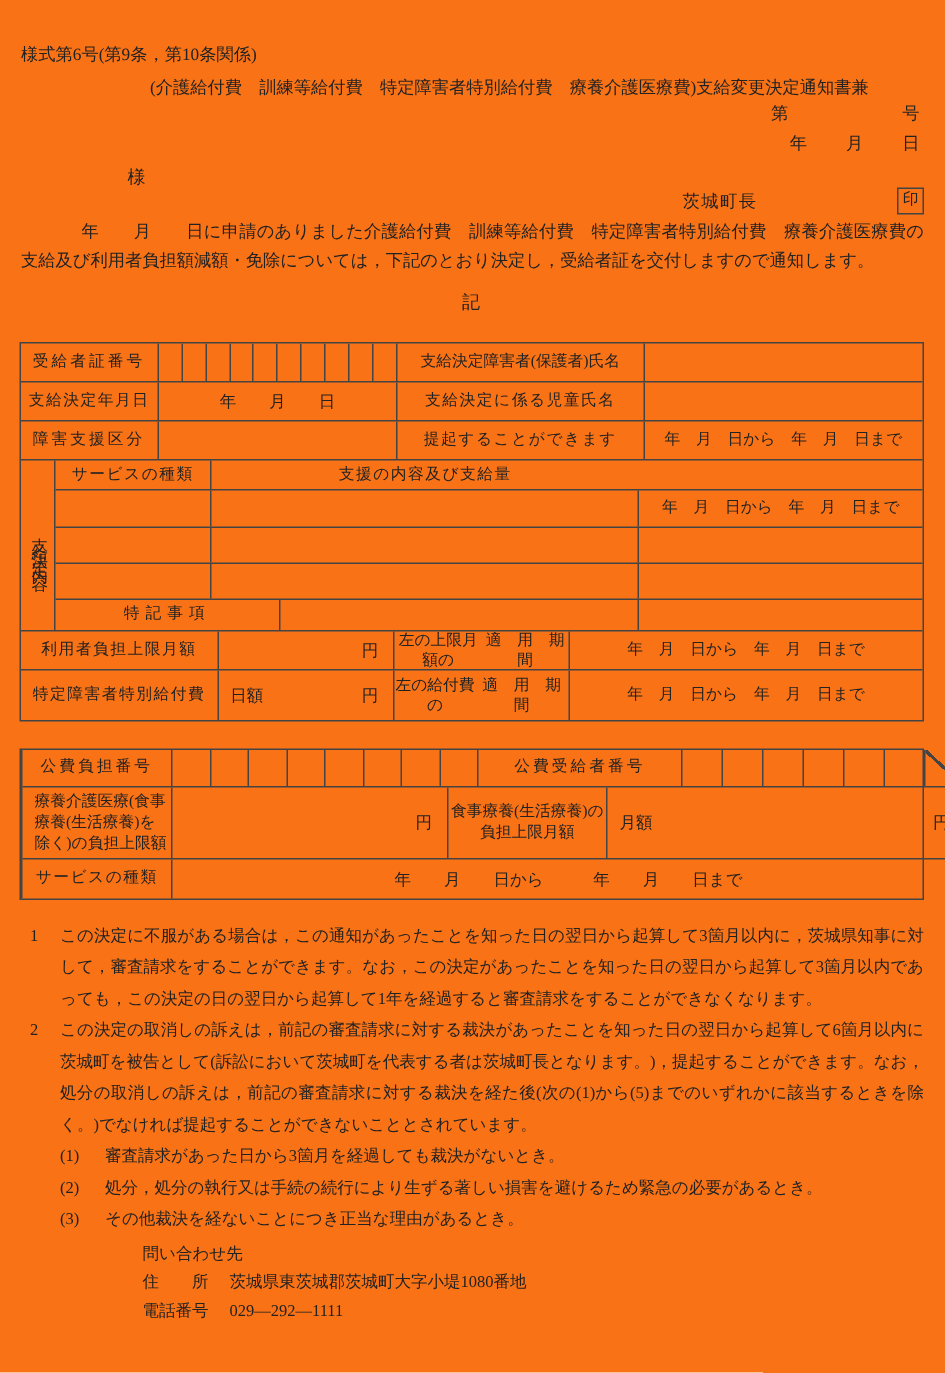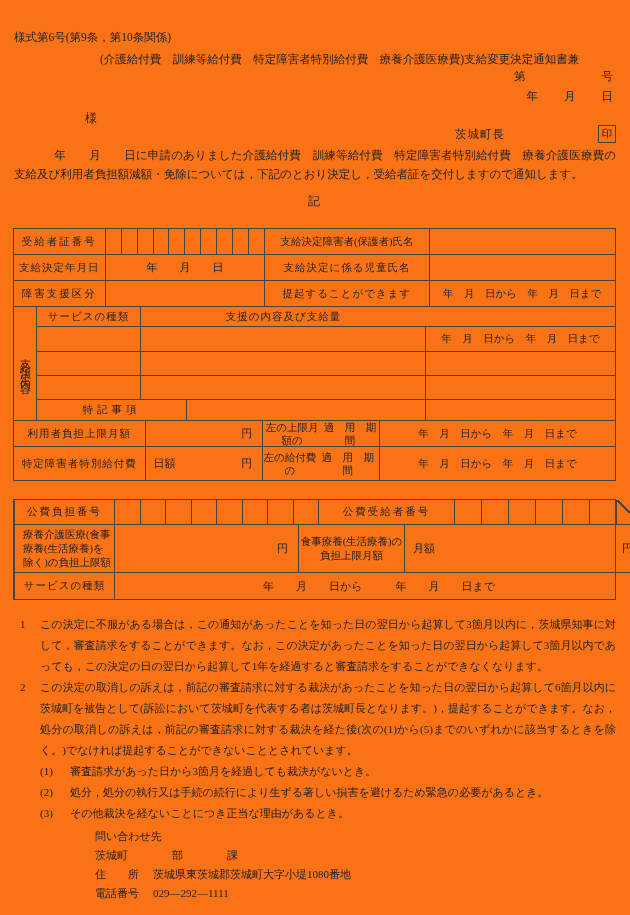--- a/index.html
+++ b/index.html
@@ -240,21 +240,20 @@
       <span class="stext">処分，処分の執行又は手続の続行により生ずる著しい損害を避けるため緊急の必要があるとき。</span>
     </div>
     <div class="sub">
       <span class="snum">(3)</span>
       <span class="stext">その他裁決を経ないことにつき正当な理由があるとき。</span>
     </div>
   </div>
 
   <div class="contact">
     <div>問い合わせ先</div>
-    <div>茨城町　　　　部　　　　課</div>
     <div>
       <span>住　　所</span><span class="gapped">茨城県東茨城郡茨城町大字小堤1080番地</span>
     </div>
     <div>
       <span>電話番号</span><span class="gapped">029—292—1111</span>
     </div>
   </div>
 
 </div>
 

